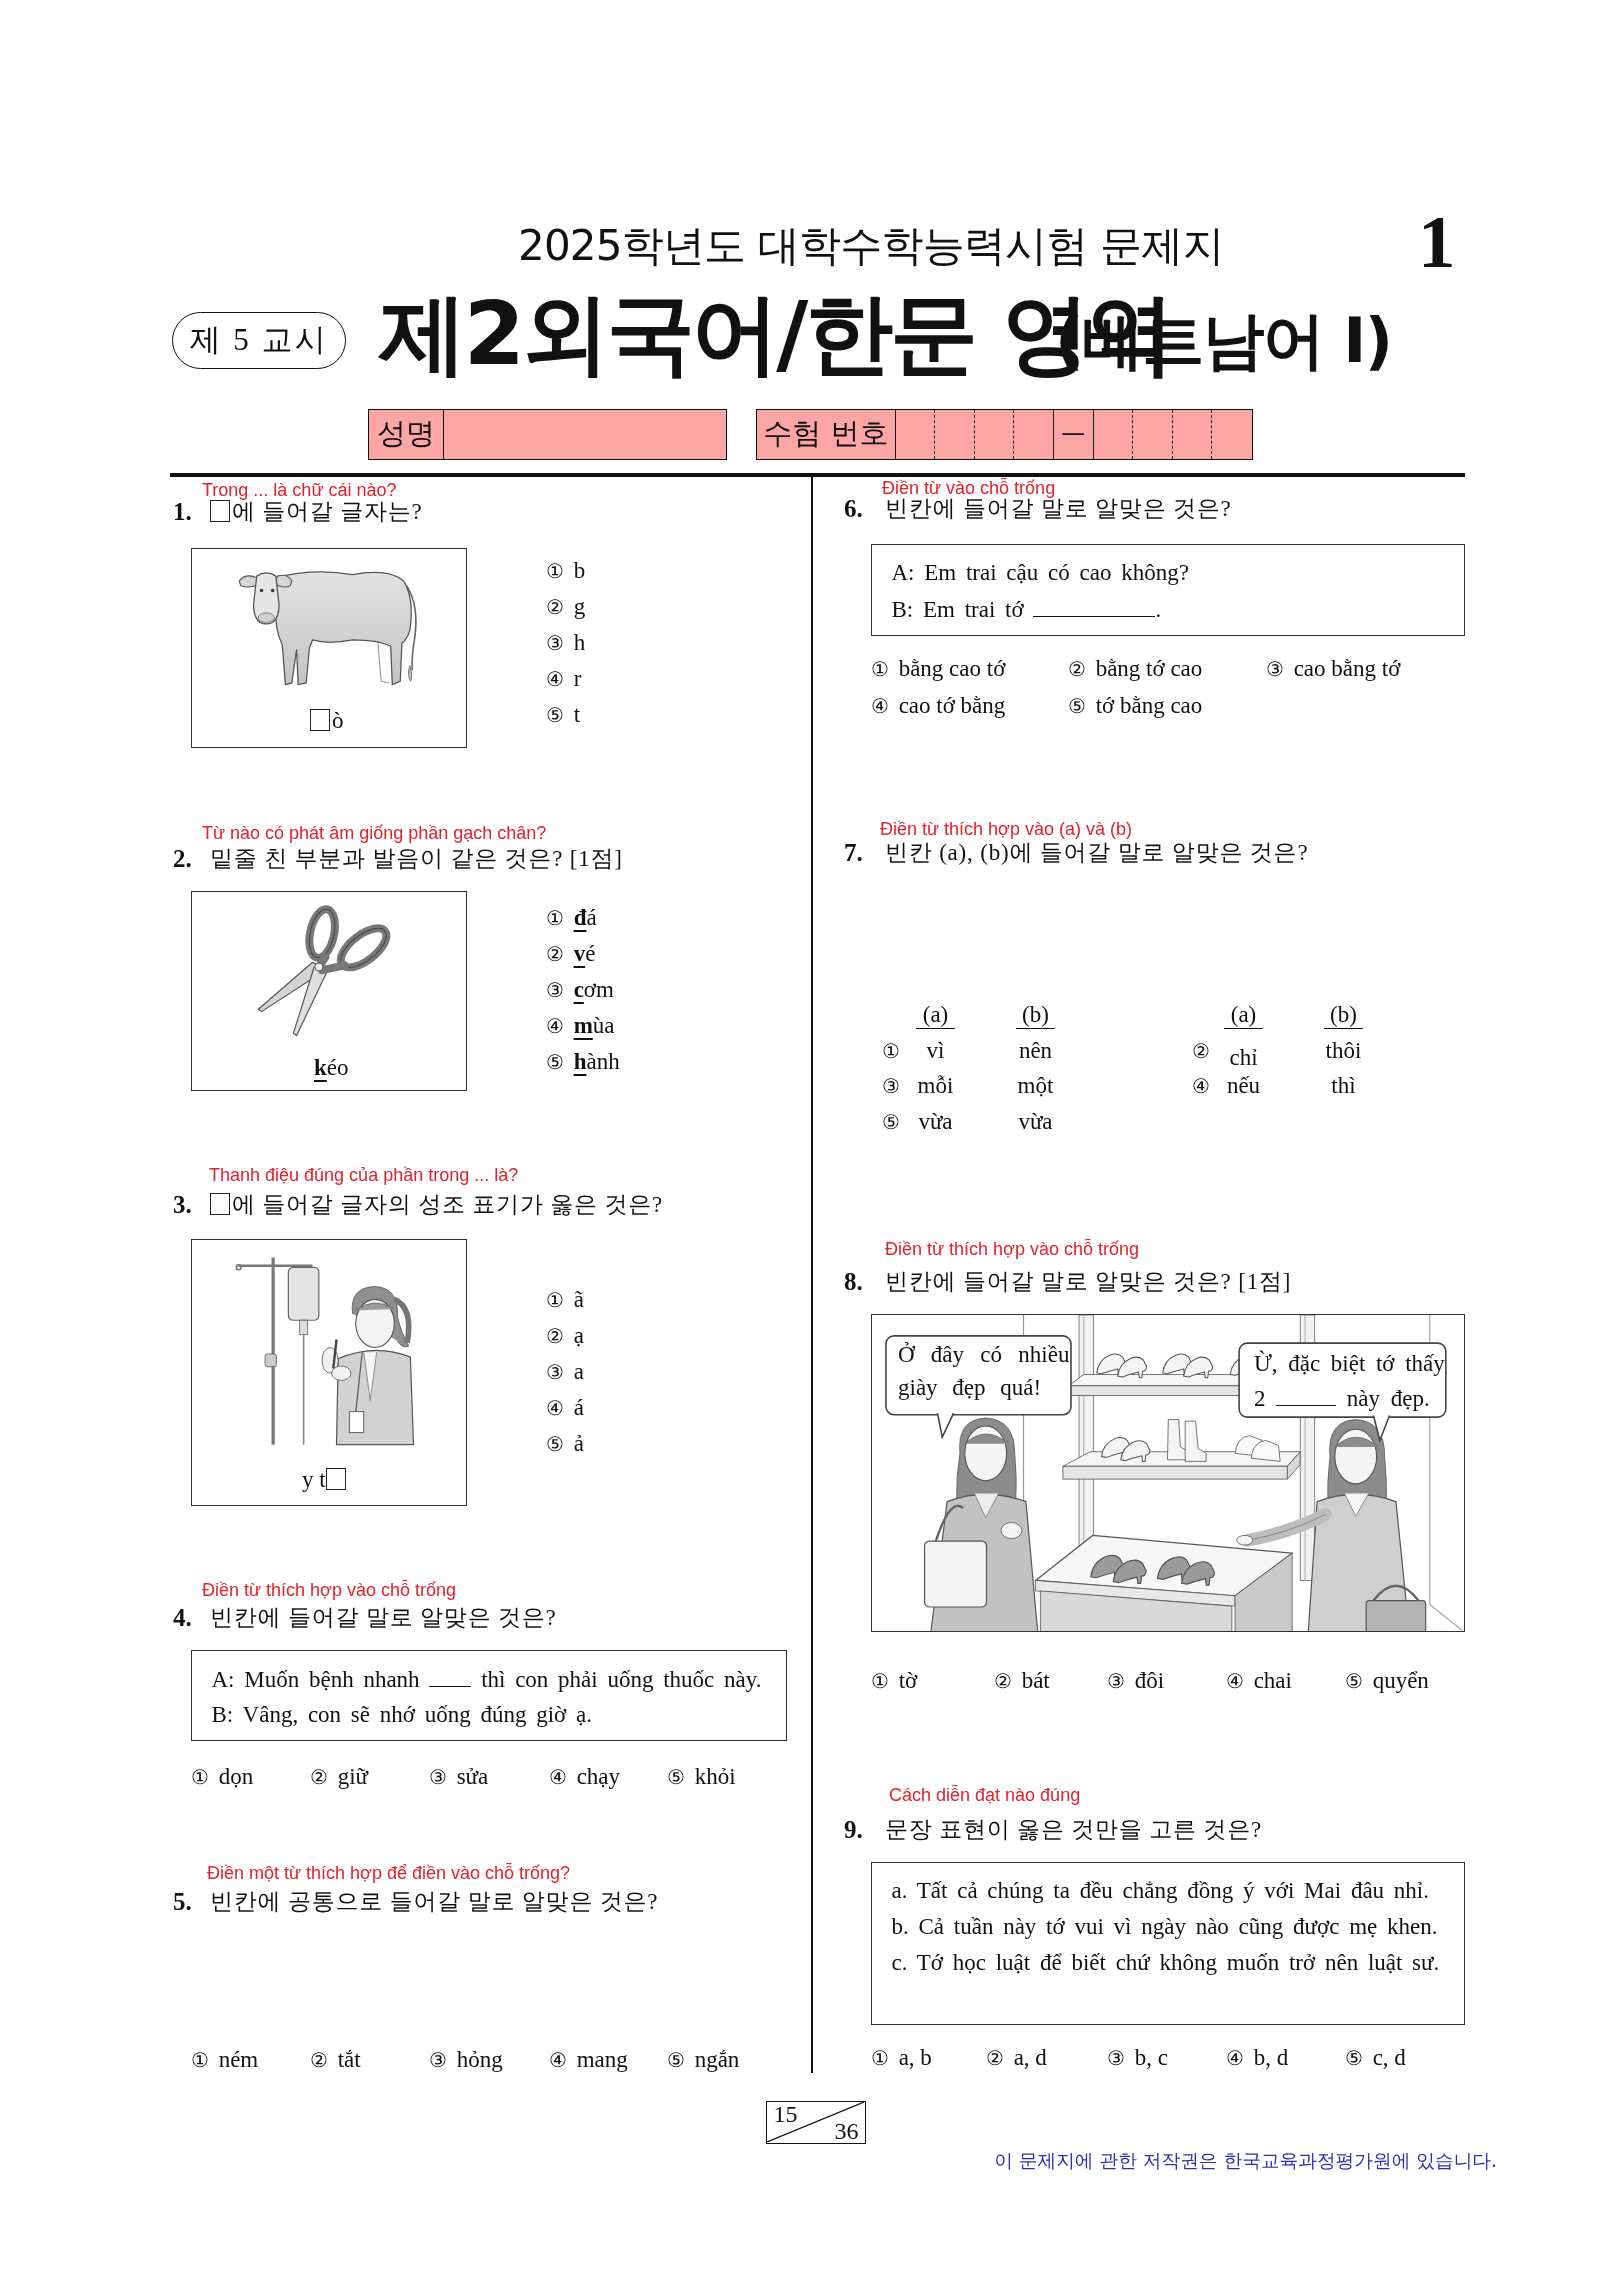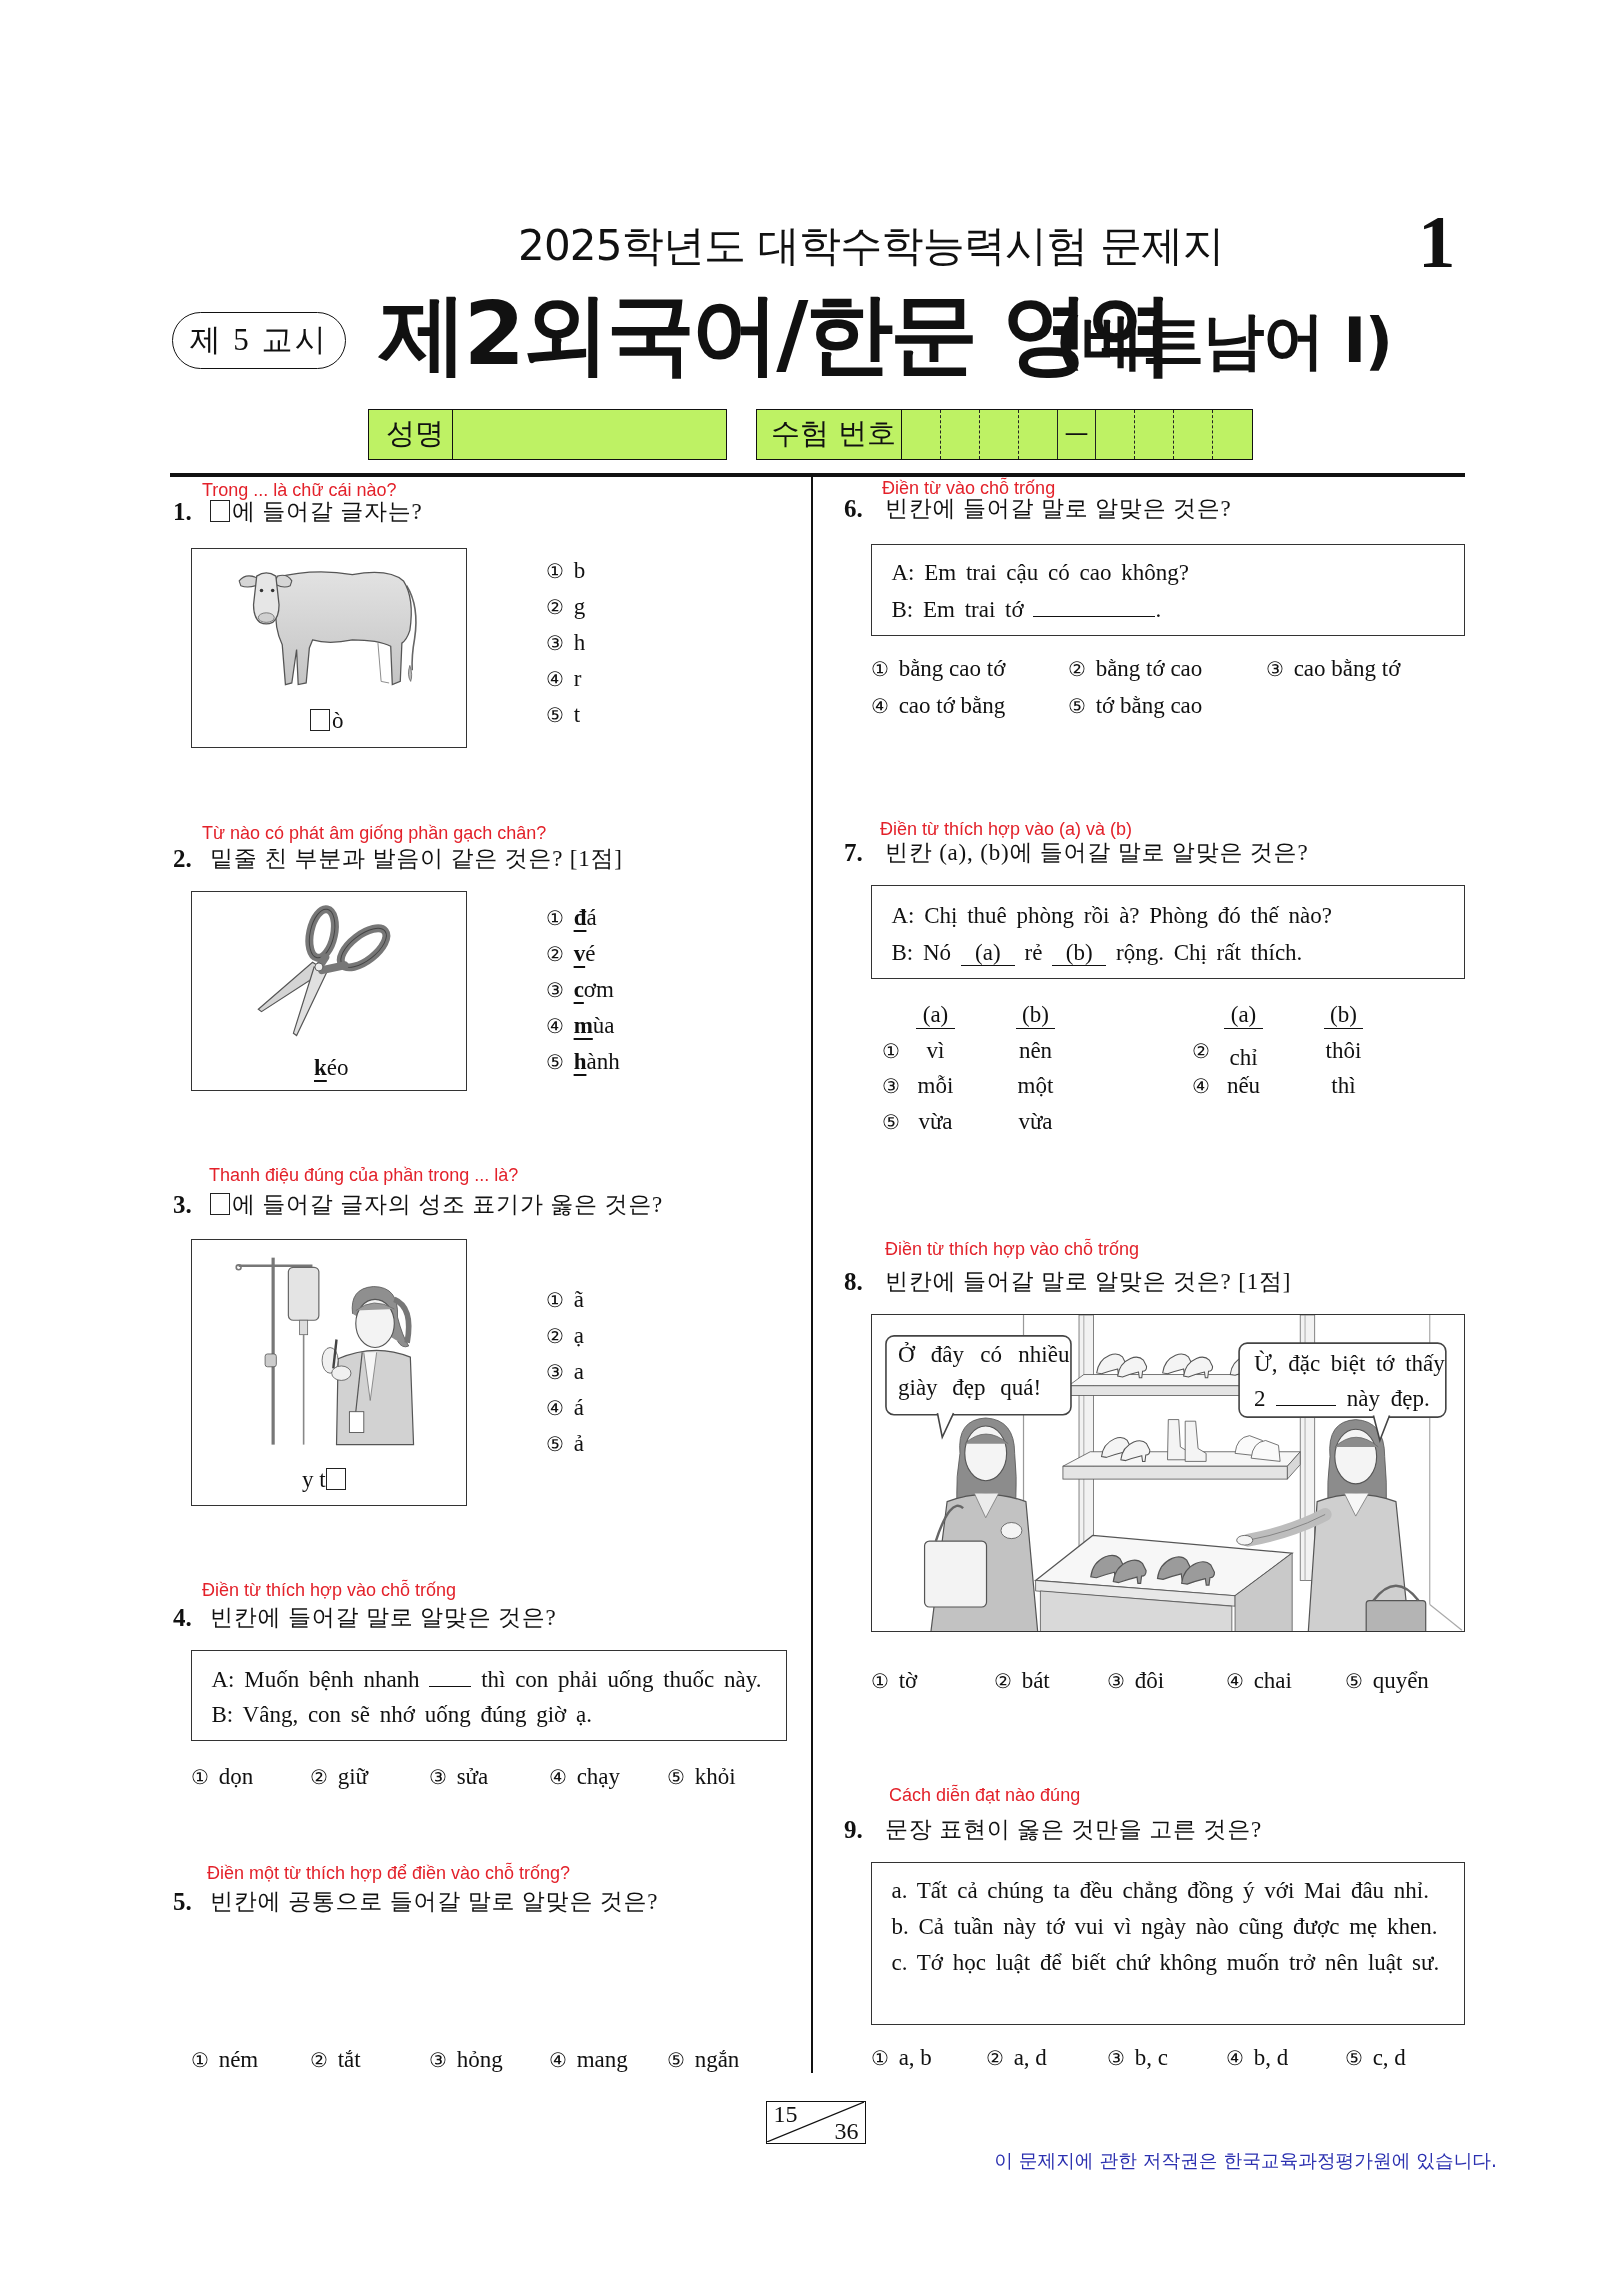--- a/index.html
+++ b/index.html
@@ -12,21 +12,21 @@
   .subtitle { left:518px; top:219px; width:586px; text-align:center; font-family:"DejaVu Sans", sans-serif;
               font-size:42px; line-height:54px; white-space:nowrap; letter-spacing:-0.8px; }
   .pagenum { left:1418px; top:203px; font-family:"Liberation Serif", serif; font-weight:bold; font-size:75px; line-height:78px; }
   .pill { left:172px; top:312px; width:174px; height:57px; border:1.6px solid var(--ink); border-radius:29px;
           box-sizing:border-box; text-align:center; font-size:31px; line-height:54px; letter-spacing:2.4px; white-space:nowrap; }
   .title { left:379px; top:286px; font-family:"DejaVu Sans", sans-serif; font-weight:bold; font-size:88px;
            line-height:96px; white-space:nowrap; letter-spacing:-3.2px; }
   .title-sub { left:1055px; top:308px; font-family:"DejaVu Sans", sans-serif; font-weight:bold; font-size:62px;
                line-height:65px; white-space:nowrap; letter-spacing:-1.6px; }
 
-  .infobox { top:409px; height:51px; border:1.6px solid var(--ink); box-sizing:border-box; display:flex; background:#bef264;padding-left:9px; }
+  .infobox { top:409px; height:51px; border:1.6px solid var(--ink); box-sizing:border-box; display:flex; background:#fca5a5; }
   .infolabel { height:100%; border-right:1.2px solid var(--ink); box-sizing:border-box; font-family:"DejaVu Sans", sans-serif;
                font-size:29px; line-height:47px; text-align:center; white-space:nowrap; }
   .cell { width:40px; height:100%; box-sizing:border-box; text-align:center; font-family:"DejaVu Sans", sans-serif;
           font-size:24px; line-height:47px; }
   .cell.dash-r { border-right:1.2px dashed #222; }
   .cell.solid-r { border-right:1.2px solid #222; }
 
   .rule { left:170px; top:473px; width:1295px; height:4px; background:var(--ink); }
   .divider { left:811px; top:473px; width:2.4px; height:1600px; background:var(--ink); }
 
@@ -227,24 +227,20 @@
   <div class="a opt" style="left:1068px;top:654px;"><span class="mk">②</span><span>bằng tớ cao</span></div>
   <div class="a opt" style="left:1266px;top:654px;"><span class="mk">③</span><span>cao bằng tớ</span></div>
   <div class="a opt" style="left:871px;top:691px;"><span class="mk">④</span><span>cao tớ bằng</span></div>
   <div class="a opt" style="left:1068px;top:691px;"><span class="mk">⑤</span><span>tớ bằng cao</span></div>
 
   <div class="a hint" style="left:880px;top:819px;">Điền từ thích hợp vào (a) và (b)</div>
   <div class="a qrow" style="left:844px;top:838px;width:617px;">
     <span class="qnum">7.</span>
     <span class="qtext" style="left:41px;">빈칸 (a), (b)에 들어갈 말로 알맞은 것은?</span>
   </div>
-  <div class="a frame" style="left:871px;top:885px;width:594px;height:94px;">
-    <div class="line" style="top:14.6px;"><span>A:</span> <span>Chị thuê phòng rồi à? Phòng đó thế nào?</span></div>
-    <div class="line" style="top:52px;"><span>B:</span> <span>Nó</span> <span class="blank-lbl" style="width:54px;">(a)</span> <span>rẻ</span> <span class="blank-lbl" style="width:54px;">(b)</span> <span>rộng. Chị rất thích.</span></div>
-  </div>
 
   <div class="a cellc" style="left:895px;top:1000px;"><span class="hdr-u">(a)</span></div>
   <div class="a cellc" style="left:995px;top:1000px;"><span class="hdr-u">(b)</span></div>
   <div class="a cellc" style="left:1203px;top:1000px;"><span class="hdr-u">(a)</span></div>
   <div class="a cellc" style="left:1303px;top:1000px;"><span class="hdr-u">(b)</span></div>
 
   <div class="a opt" style="left:882px;top:1036px;"><span class="mk">①</span></div>
   <div class="a cellc" style="left:895px;top:1036px;">vì</div>
   <div class="a cellc" style="left:995px;top:1036px;">nên</div>
   <div class="a opt" style="left:1192px;top:1036px;"><span class="mk">②</span></div>

